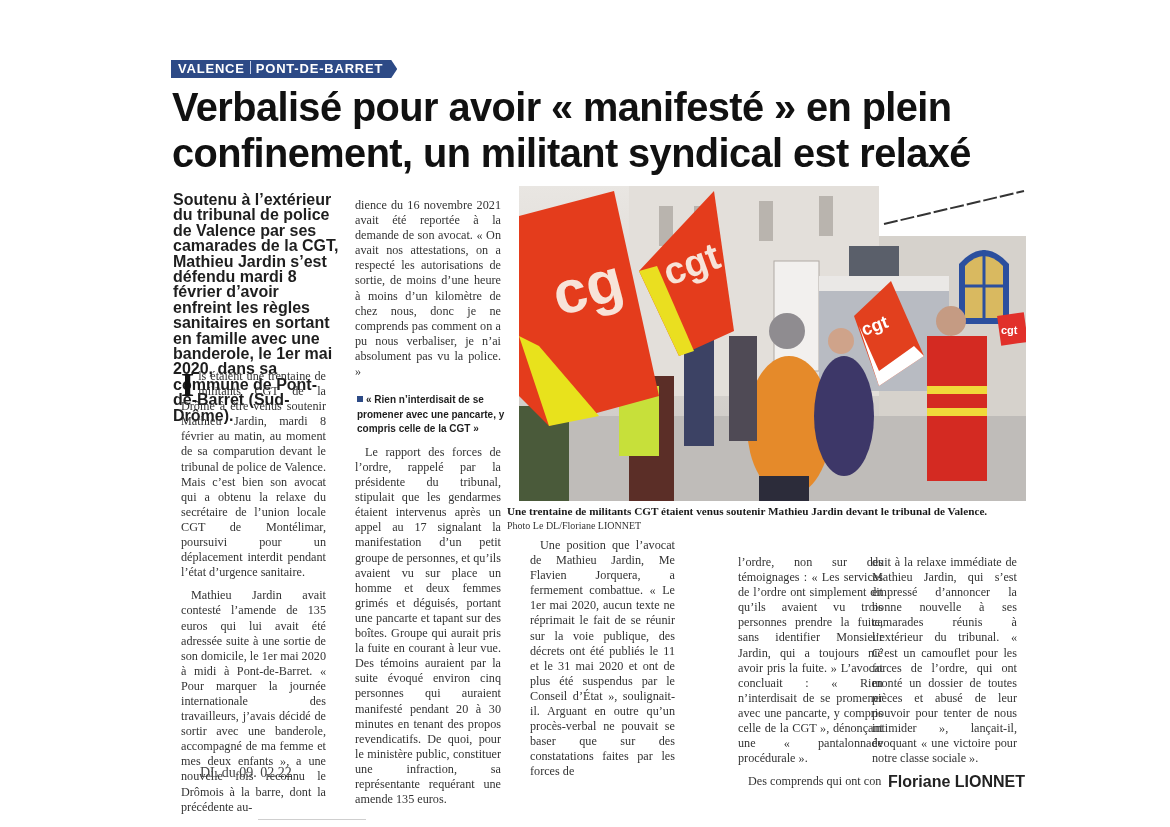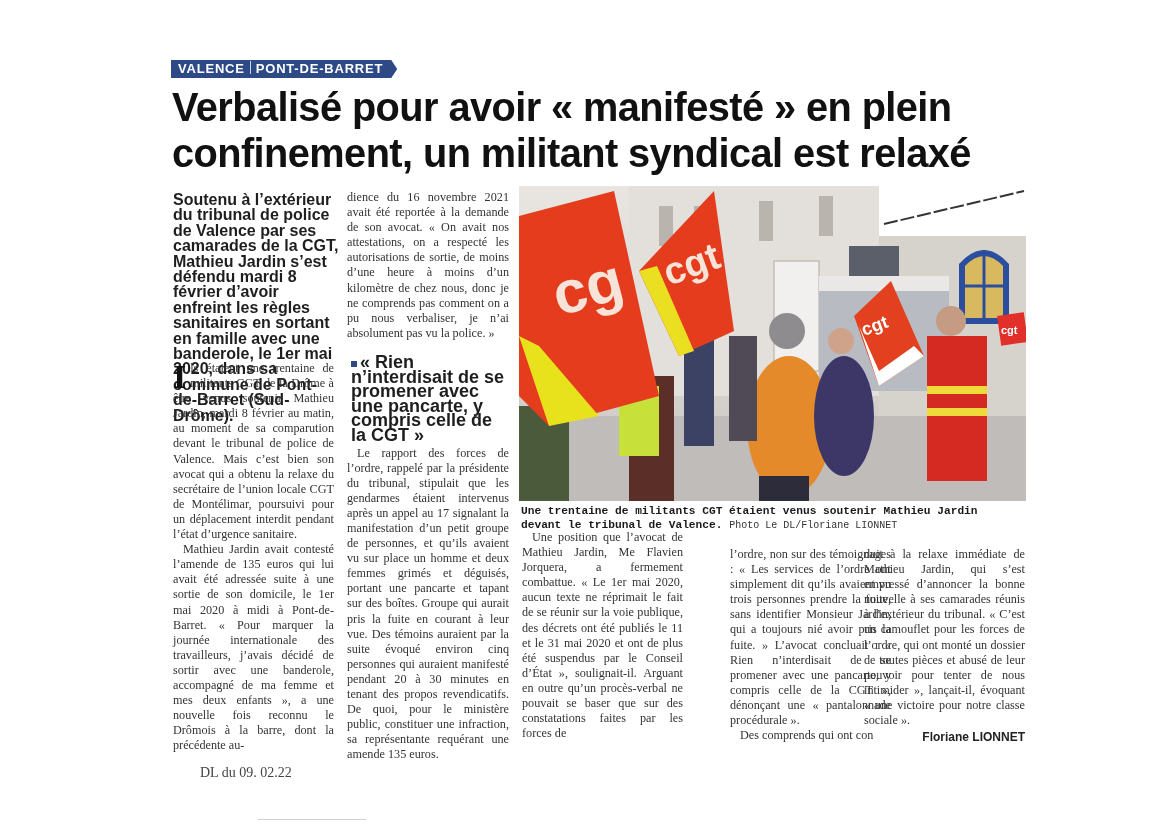--- a/index.html
+++ b/index.html
@@ -17,53 +17,53 @@
   .kicker .sep { display: inline-block; width: 1px; height: 13px; background: #c9d3ea; margin: 0 5px; vertical-align: -1px; }
 
   .headline {
     position: absolute; left: 172px; top: 84px; width: 870px;
     font-family: "Liberation Sans", sans-serif; font-weight: bold;
     font-size: 41px; line-height: 46px; color: #111;
     letter-spacing: -0.6px; transform: scaleX(0.97); transform-origin: left top;
   }
 
   .col { position: absolute; font-size: 12.2px; line-height: 15.1px; text-align: justify; color: #333; }
-  .col p { margin: 0; }
+  .col p { margin: 8px; }
   .indent { text-indent: 10px; }
 
   .chapo {
     position: absolute; left: 173px; top: 192px; width: 167px;
     font-family: "Liberation Sans", sans-serif; font-weight: bold;
     font-size: 16px; line-height: 15.4px; color: #1e1e1e;
   }
 
   .dropcap {
     float: left; font-size: 34px; line-height: 28px; font-weight: bold;
     color: #111; margin: 2px 4px 0 0; font-family: "Liberation Serif", serif;
   }
 
   .subhead {
     font-family: "Liberation Sans", sans-serif; font-weight: bold;
-    font-size: 18px; line-height: 14.6px; color: #1e1e1e; margin: 14px 0 3px 4px; text-align: left;
+    font-size: 10px; line-height: 14.6px; color: #1e1e1e; margin: 14px 0 3px 10px; text-align: left;
   }
   .subhead .sq { display: inline-block; width: 6px; height: 6px; background: #2d4a86; margin-right: 3px; vertical-align: 1px; }
 
   .photo {
     position: absolute; left: 519px; top: 186px; width: 507px; height: 315px; overflow: hidden;
     background: #d9d6d3;
   }
   .caption {
-    position: absolute; left: 521px; top: 504px; width: 500px;
-    font-family: Liberation Mono, monospace; font-size: 11.2px; line-height: 14px; color: #1a1a1a;
+    position: absolute; left: 507px; top: 504px; width: 500px;
+    font-family: Liberation Serif, serif; font-size: 11.2px; line-height: 14px; color: #1a1a1a;
   }
   .caption b { font-weight: bold; }
   .caption .credit { font-weight: normal; font-size: 10px; color: #333; }
 
   .signature {
-    font-family: "Liberation Sans", sans-serif; font-weight: bold; text-align: right; font-size: 12px; color: #222; margin-top: 2px;
+    font-family: "Liberation Sans", sans-serif; font-weight: bold; text-align: right; font-size: 16px; color: #222; margin-top: 2px;
   }
   .footer { position: absolute; left: 200px; top: 765px; font-size: 14px; color: #444; }
   .footline { position: absolute; left: 258px; top: 819px; width: 108px; height: 1px; background: #cfcfcf; }
 </style>
 </head>
 <body>
 
 <div class="kicker">
   <span>VALENCE</span><span class="sep"></span><span>PONT-DE-BARRET</span>
 </div>

